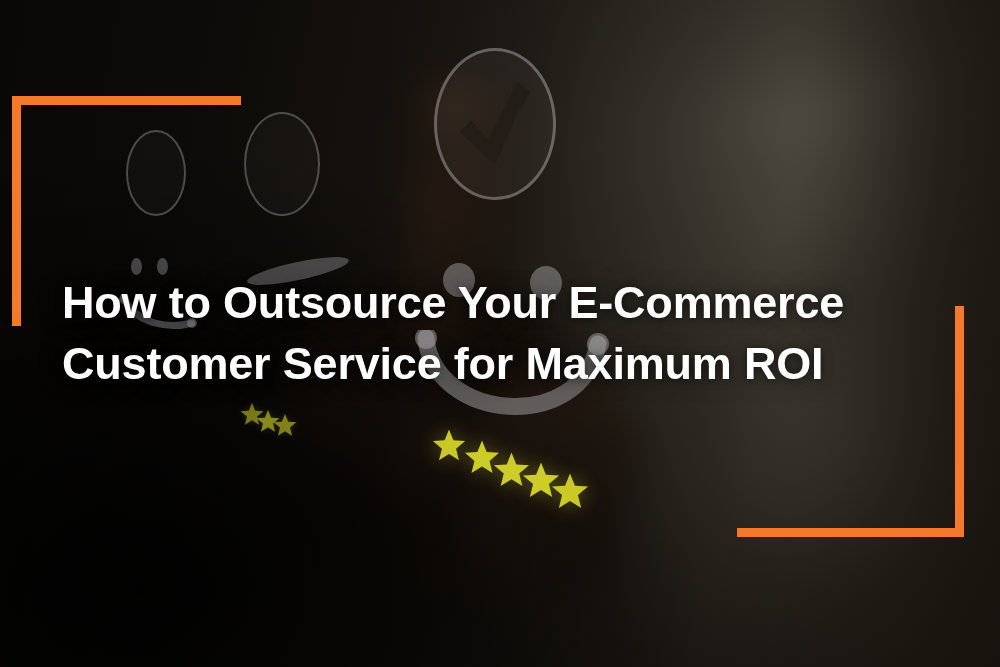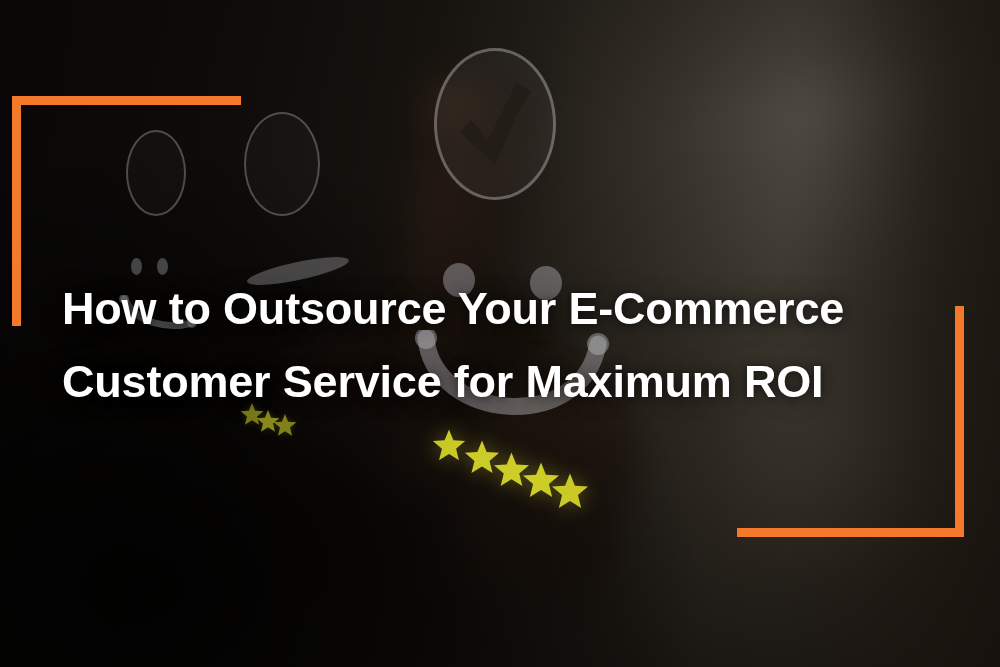--- a/index.html
+++ b/index.html
@@ -200,21 +200,21 @@
   .br-br-h { left:737px; top:528px; width:227px; height:9px;   }
 
   
   .title {
     position:absolute;
     left:62px; top:272px;
     width:880px;
     color:#FFFFFF;
     font-size:45px;
     font-weight:bold;
-    line-height:73px;
+    line-height:61px;
     letter-spacing:-0.2px;
     text-shadow:0 1px 10px rgba(0,0,0,0.55), 0 0 26px rgba(0,0,0,0.35);
     white-space:pre-line;
   }
 </style>
 </head>
 <body>
 
 <div id="banner">
 

